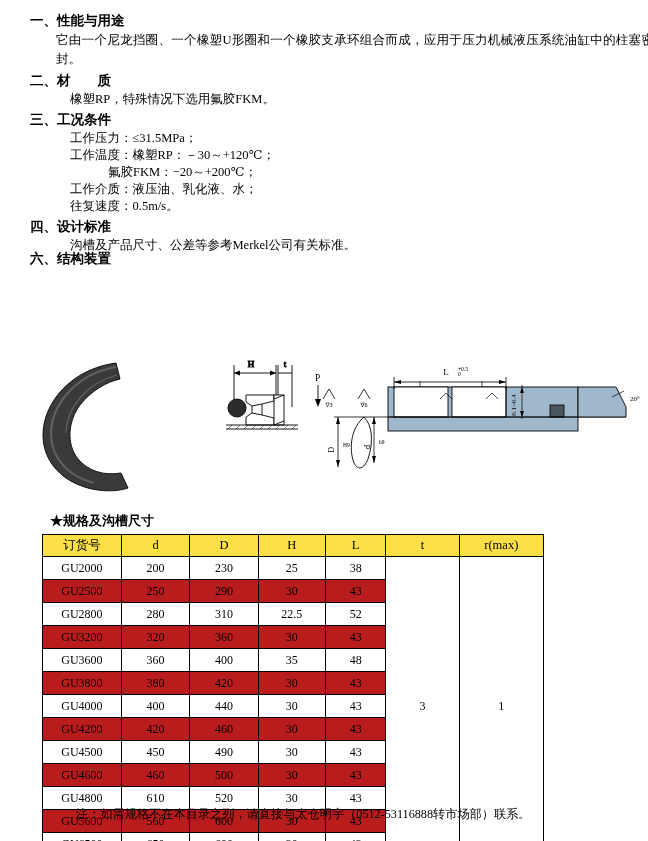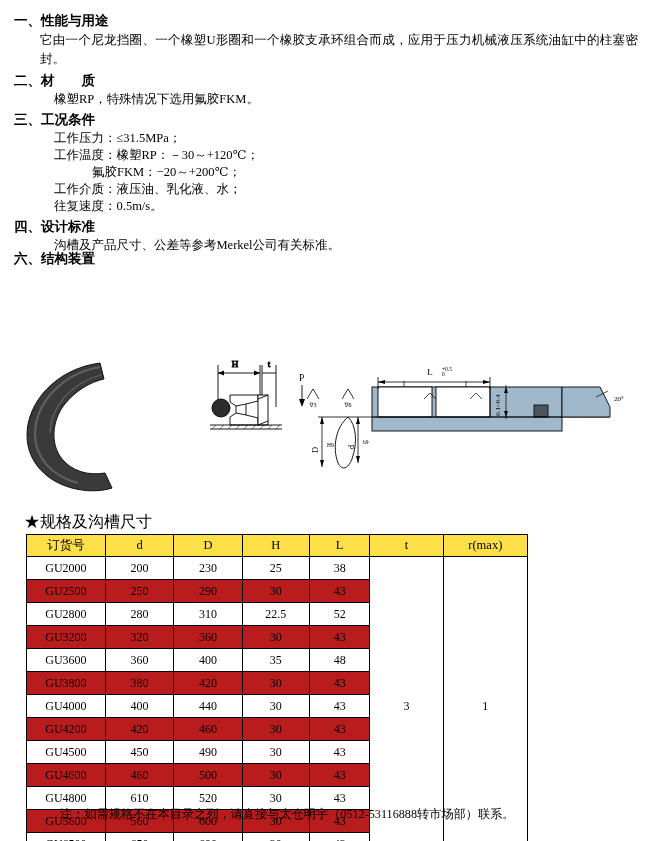--- a/index.html
+++ b/index.html
@@ -13,20 +13,21 @@
     font-family: "Liberation Serif", "DejaVu Serif", serif;
     color: #000000;
     position: relative;
     overflow: hidden;
   }
   .page {
     position: relative;
     width: 528px;
     height: 841px;
     padding: 0;
+    margin-left: 16px;
   }
   .sec-head {
     font-weight: bold;
     font-size: 13.5px;
   }
   .indent2 { margin-left: 40px; }
   .indent3 { margin-left: 78px; }
   .body-line { font-size: 12.5px; }
 
   
@@ -81,24 +82,24 @@
     position: absolute;
     left: 0;
     top: 355px;
     width: 648px;
     height: 150px;
   }
 
   
   #spec-title {
     position: absolute;
-    left: 24px;
+    left: 34px;
     top: 512px;
-    font-size: 16px;
-    font-weight: normal;
+    font-size: 13px;
+    font-weight: bold;
   }
 
   
   #spec-table {
     position: absolute;
     left: 26px;
     top: 534px;
     border-collapse: collapse;
     font-family: "Liberation Serif", "DejaVu Serif", serif;
     font-size: 12px;

